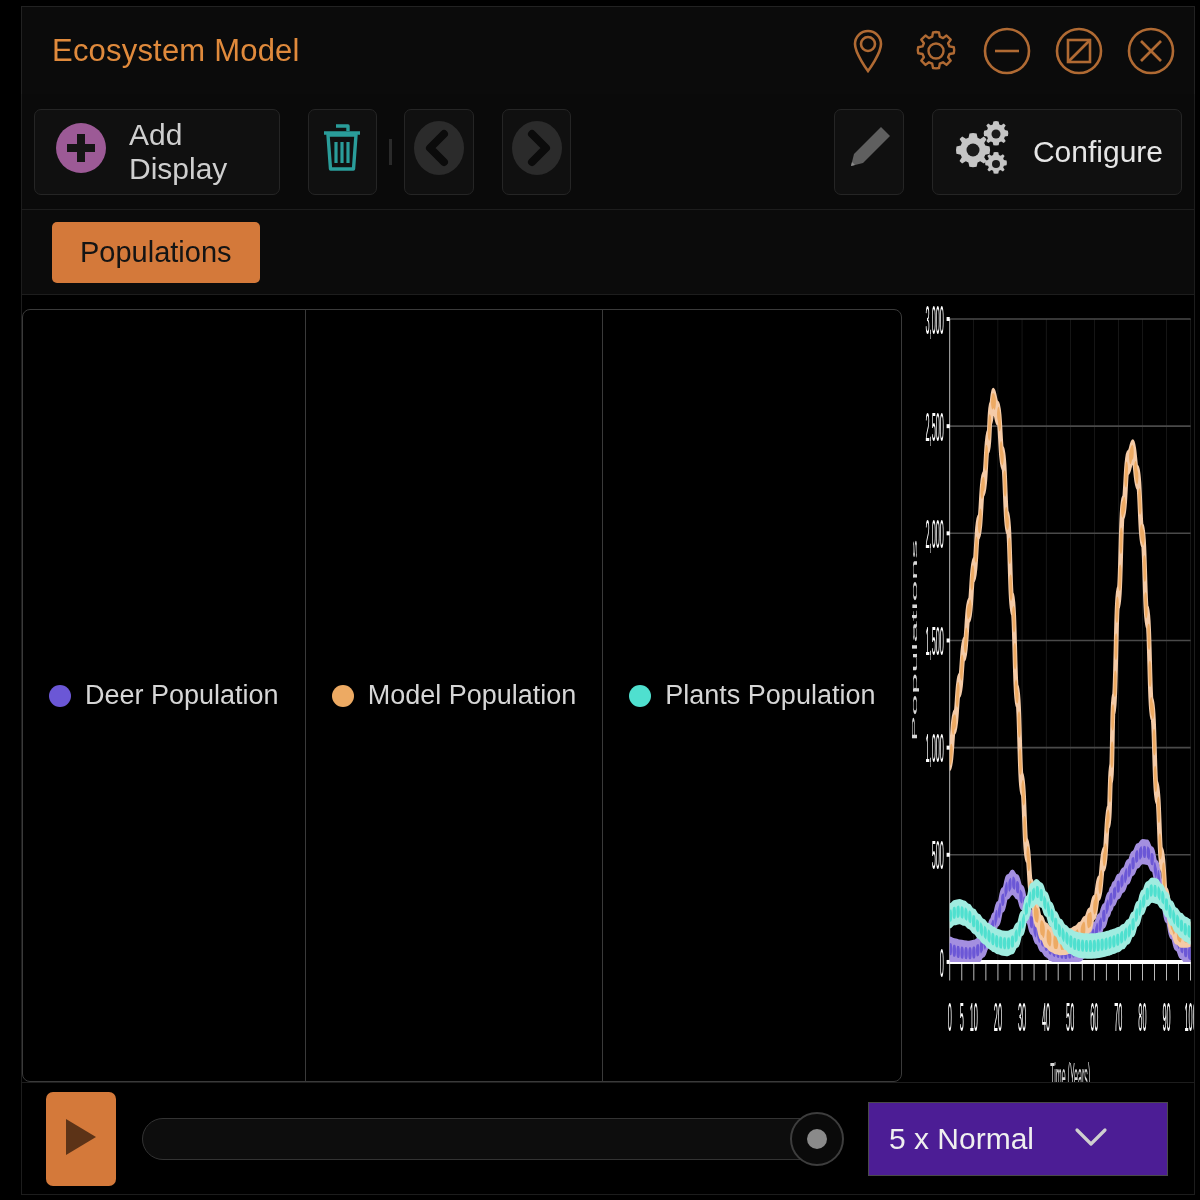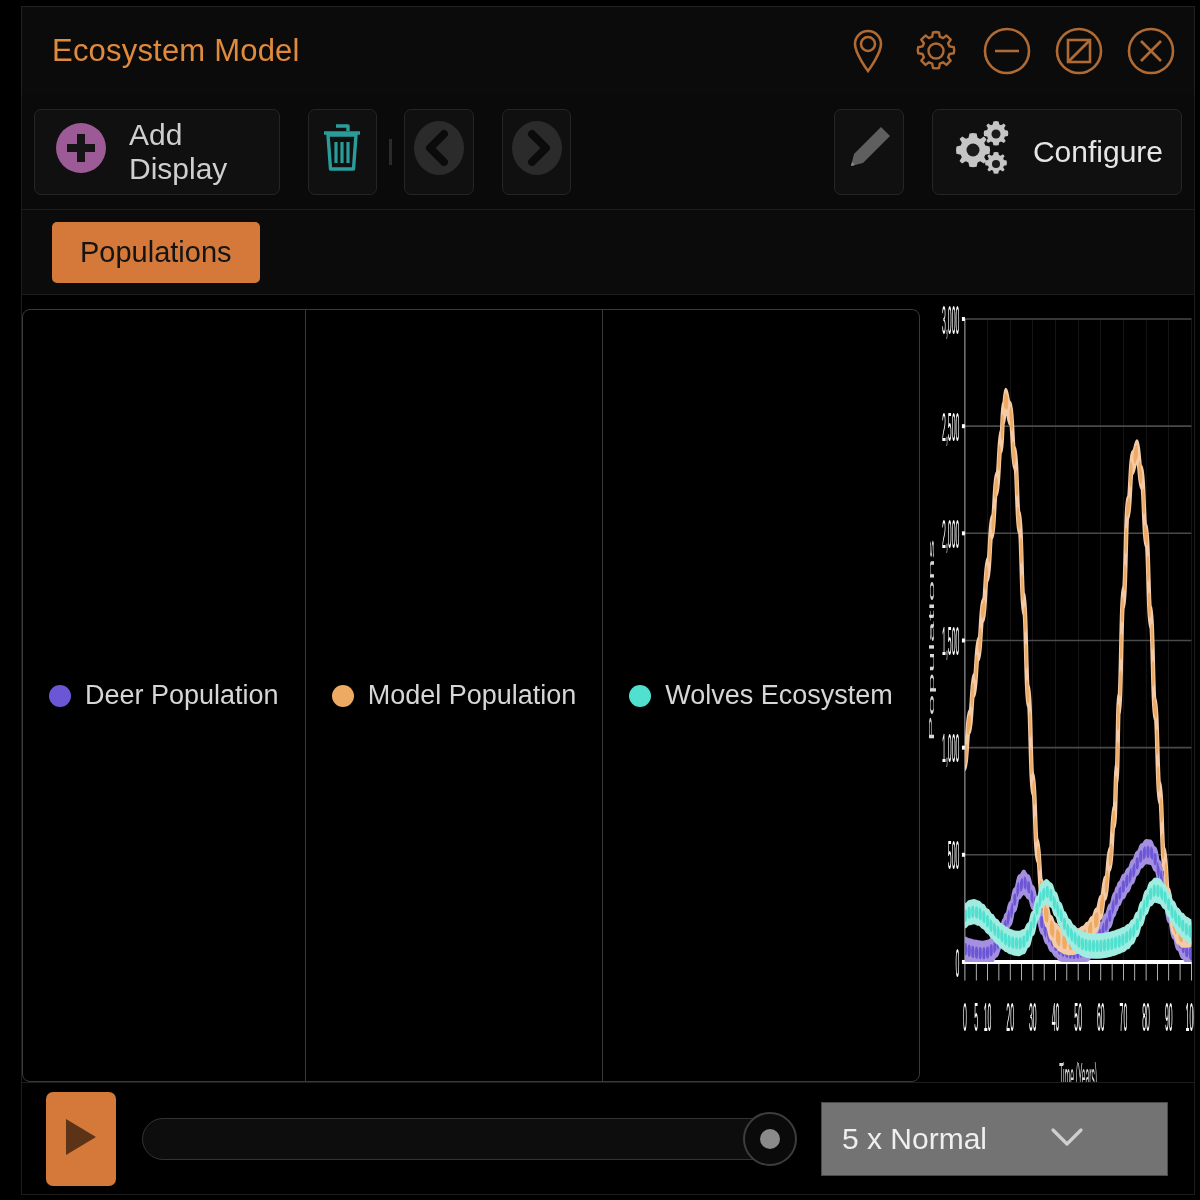--- a/index.html
+++ b/index.html
@@ -142,22 +142,22 @@
     position: absolute; right: -2px; top: 50%;
     transform: translateY(-50%);
     width: 54px; height: 54px;
     border-radius: 50%;
     background: #0a0a0a;
     border: 2px solid #3d3d3d;
     display: flex; align-items: center; justify-content: center;
   }
   .thumb i { width: 20px; height: 20px; border-radius: 50%; background: #8a8a8a; display: block; }
   .speedsel {
-    width: 347px; height: 74px;
-    background: #737373;
+    width: 300px; height: 74px;
+    background: #4c1d95;
     border: 1px solid #4a4a4a;
     display: flex; align-items: center;
     padding: 0 20px;
     color: #efefef; font-size: 30px;
     flex: 0 0 auto;
   }
   .speedsel span { flex: 1 1 auto; }
 </style>
 </head>
 <body>
@@ -279,21 +279,21 @@
       <div class="legend-item">
         <span class="dot" style="background:#6b57d6"></span>
         <span>Deer Population</span>
       </div>
       <div class="legend-item">
         <span class="dot" style="background:#edaa63"></span>
         <span>Model Population</span>
       </div>
       <div class="legend-item">
         <span class="dot" style="background:#4fe0cf"></span>
-        <span>Wolves Ecosystem</span>
+        <span>Plants Population</span>
       </div>
     </div>
     <div class="plotwrap">
       <svg id="plot" viewBox="0 0 1190 590" preserveAspectRatio="none">
           <line x1="195" y1="419.6666666666667" x2="1178" y2="419.6666666666667" stroke="#4a4a4a" stroke-width="1.2"></line>
           <line x1="195" y1="339.33333333333337" x2="1178" y2="339.33333333333337" stroke="#4a4a4a" stroke-width="1.2"></line>
           <line x1="195" y1="259" x2="1178" y2="259" stroke="#4a4a4a" stroke-width="1.2"></line>
           <line x1="195" y1="178.66666666666669" x2="1178" y2="178.66666666666669" stroke="#4a4a4a" stroke-width="1.2"></line>
           <line x1="195" y1="98.33333333333331" x2="1178" y2="98.33333333333331" stroke="#4a4a4a" stroke-width="1.2"></line>
           <line x1="195" y1="18" x2="1178" y2="18" stroke="#4a4a4a" stroke-width="1.2"></line>

